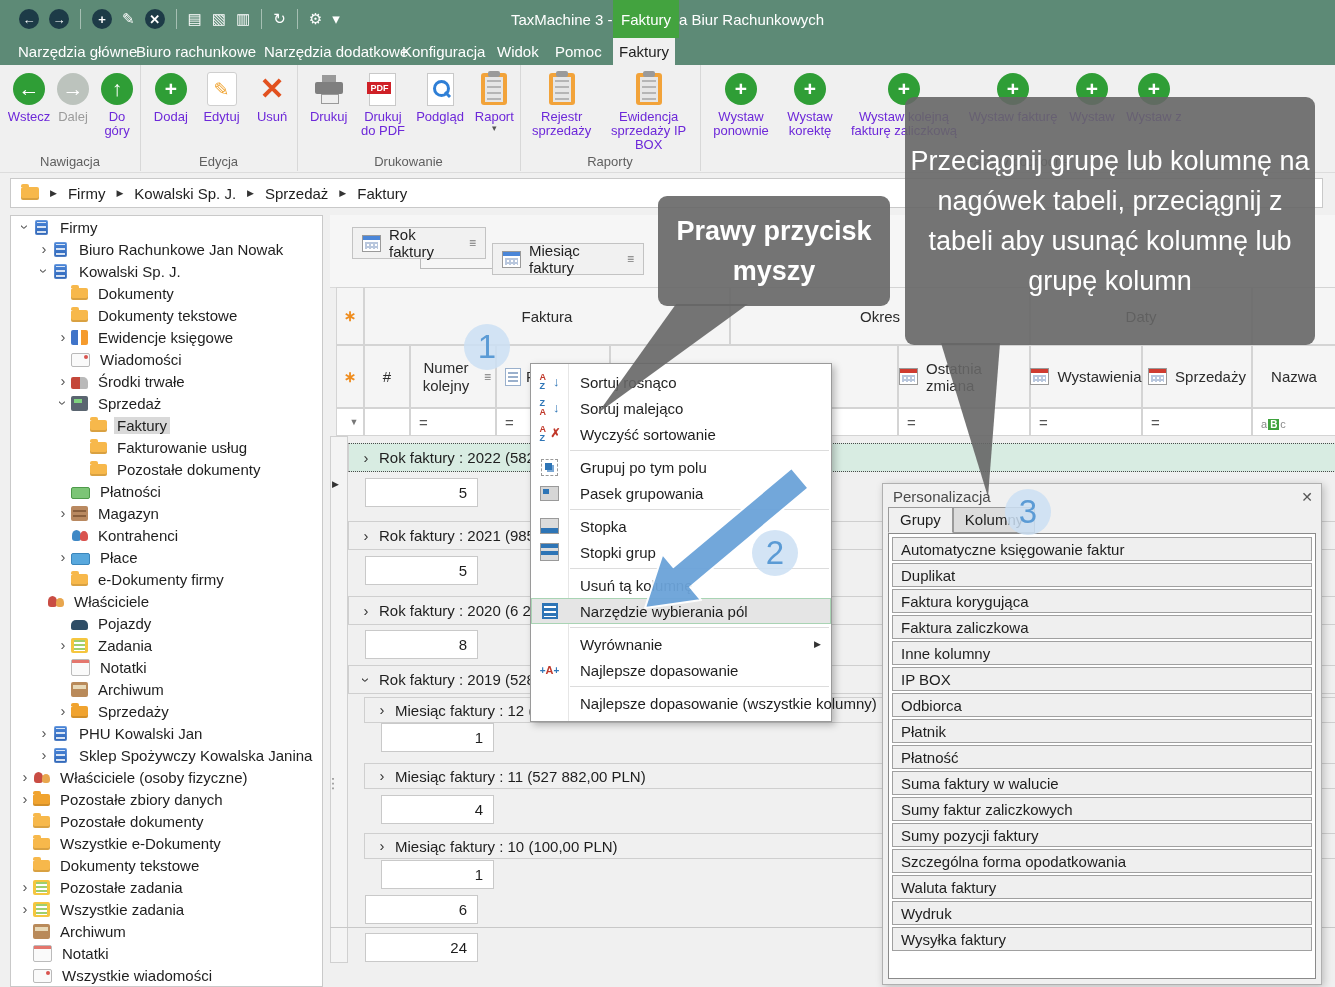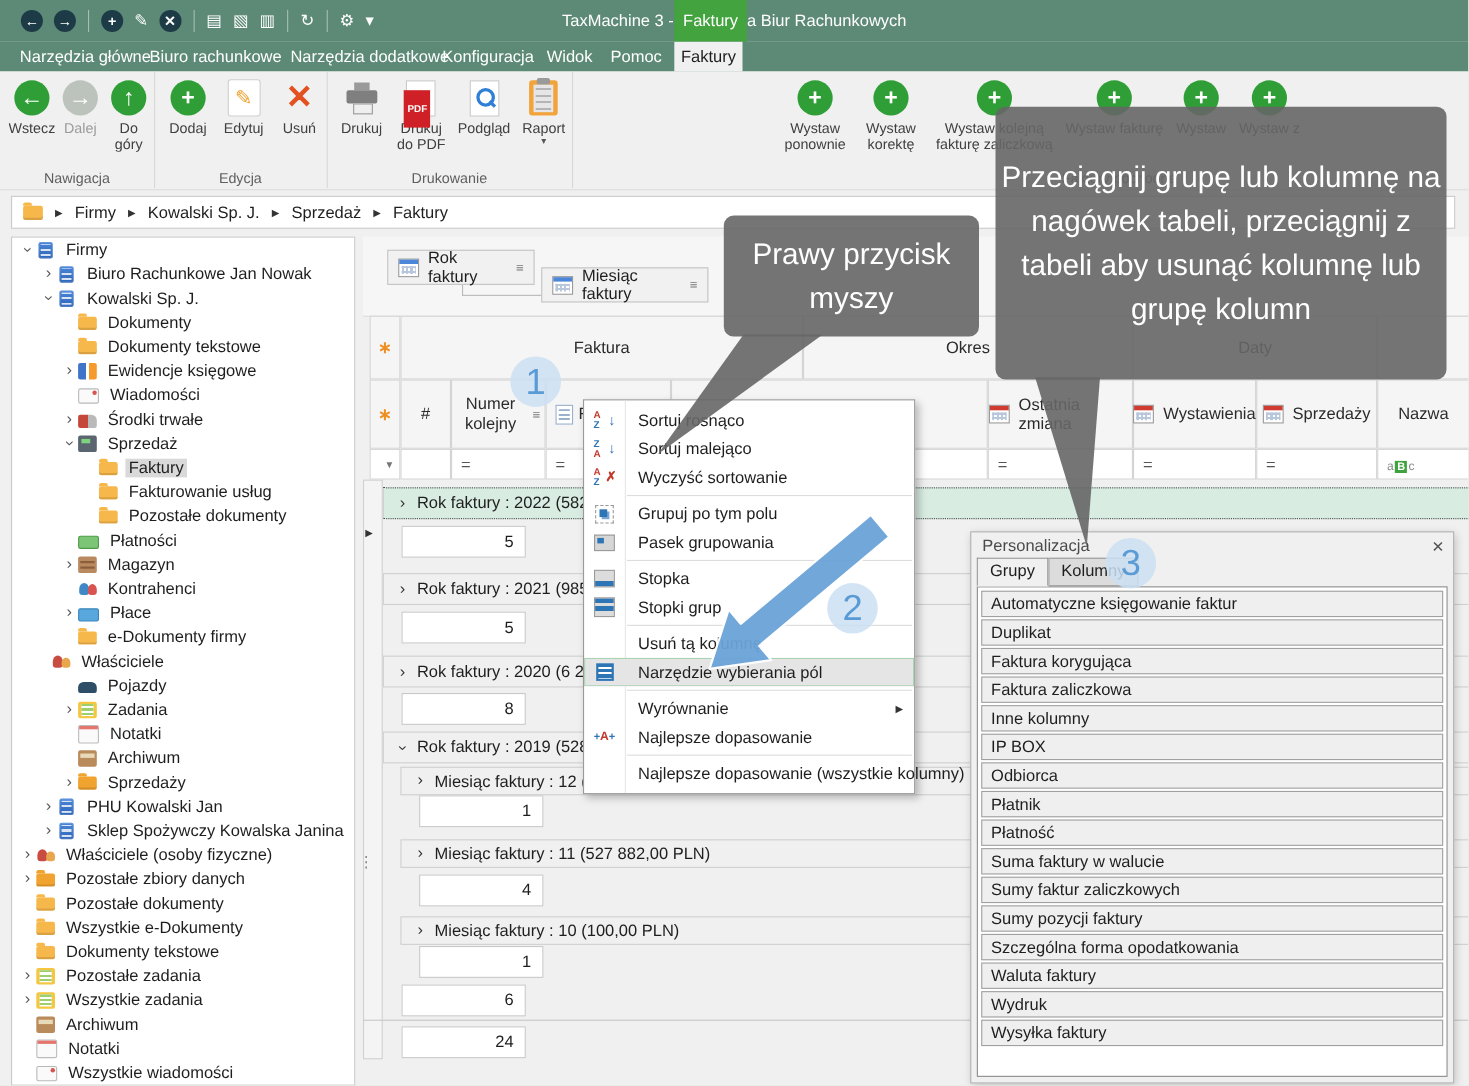--- a/index.html
+++ b/index.html
@@ -19,33 +19,33 @@
   .mtab{position:absolute;top:0;height:27px;display:flex;align-items:center;padding:0 6px;color:#fff;font-size:15px;white-space:nowrap;}
   .mtab.active{background:#f0f0f0;color:#1e1e1e;}
 
   
   #ribbon{position:absolute;left:0;top:65px;width:1335px;height:107px;background:#f0f0f0;border-bottom:1px solid #dcdcdc;}
   .rgroup{position:absolute;top:0;height:106px;border-right:1px solid #d8d8d8;}
   .rgroup .btnrow{position:absolute;left:0;right:0;top:6px;display:flex;justify-content:flex-start;padding-left:6px;}
   .rgroup .glabel{position:absolute;left:0;right:0;bottom:2px;text-align:center;font-size:13px;color:#5f5f5f;white-space:nowrap;}
   .rbtn{display:flex;flex-direction:column;align-items:center;margin:0 1px;}
   .rbtn .ric{height:36px;display:flex;align-items:center;justify-content:center;}
-  .rbtn .rlabel{font-size:13px;line-height:14px;color:#404040;text-align:center;margin-top:3px;max-height:43px;overflow:hidden;}
+  .rbtn .rlabel{font-size:13px;line-height:14px;color:#6d28d9;text-align:center;margin-top:3px;max-height:43px;overflow:hidden;}
   .rbtn .rlabel.dis{color:#9b9b9b;}
   .rbtn .caret{font-size:9px;color:#555;line-height:8px;}
   .circ-green{width:32px;height:32px;border-radius:50%;background:#2f9e36;color:#fff;font-size:21px;font-weight:bold;display:flex;align-items:center;justify-content:center;}
   .circ-gray{width:32px;height:32px;border-radius:50%;background:#bcc3bd;color:#fff;font-size:21px;font-weight:bold;display:flex;align-items:center;justify-content:center;}
   .ic-pencil{width:28px;height:32px;background:#fff;border:1px solid #cfcfcf;border-radius:3px;display:flex;align-items:center;justify-content:center;font-size:19px;color:#f0a330;}
   .ic-redx{font-size:30px;color:#e2511f;font-weight:bold;line-height:30px;}
   .ic-printer{width:28px;height:30px;position:relative;}
   .ic-printer i{position:absolute;left:7px;top:1px;width:14px;height:7px;background:#9a9a9a;}
   .ic-printer b{position:absolute;left:0;top:8px;width:28px;height:12px;background:#7f7f7f;border-radius:2px;}
   .ic-printer u{position:absolute;left:6px;top:20px;width:16px;height:8px;background:#efefef;border:1px solid #9a9a9a;}
   .ic-pdf{width:25px;height:31px;background:#fff;border:1px solid #c9c9c9;position:relative;}
-  .ic-pdf span{position:absolute;left:-3px;top:8px;background:#cf2027;color:#fff;font-size:9px;font-weight:bold;padding:12px 3px;}
+  .ic-pdf span{position:absolute;left:-3px;top:8px;background:#cf2027;color:#fff;font-size:9px;font-weight:bold;padding:1px 3px;}
   .ic-preview{width:25px;height:31px;background:#fff;border:1px solid #c9c9c9;position:relative;}
   .ic-preview i{position:absolute;left:5px;top:6px;width:11px;height:11px;border:3px solid #2f7fd6;border-radius:50%;}
   .ic-preview b{position:absolute;left:16px;top:19px;width:7px;height:3px;background:#2f7fd6;transform:rotate(45deg);}
   .ic-clip{width:26px;height:32px;background:#f2a33a;border-radius:3px;position:relative;}
   .ic-clip i{position:absolute;left:7px;top:-2px;width:12px;height:6px;background:#9a9a9a;border-radius:2px;}
   .ic-clip b{position:absolute;left:4px;top:4px;right:4px;bottom:3px;background:#e6e6e6;background-image:repeating-linear-gradient(#b5b5b5 0 2px,transparent 2px 6px);background-size:80% 100%;background-position:2px 3px;background-repeat:no-repeat;}
 
   
   #breadcrumb{position:absolute;left:10px;top:178px;width:1313px;height:30px;background:#fff;border:1px solid #c9c9c9;display:flex;align-items:center;padding-left:10px;box-sizing:border-box;}
   .bc-item{font-size:15px;color:#1e1e1e;}
@@ -270,20 +270,43 @@
                 <i></i>
                 <b></b>
               </div>
             </div>
             <div class="rlabel">Raport</div>
             <div class="caret">▾</div>
           </div>
         </div>
         <div class="glabel">Drukowanie</div>
       </div>
+      <div class="rgroup" style="left: 520px; width: 180px;">
+        <div class="btnrow">
+          <div class="rbtn" style="width: 88px;">
+            <div class="ric">
+              <div class="ic-clip">
+                <i></i>
+                <b></b>
+              </div>
+            </div>
+            <div class="rlabel">Rejestr sprzedaży</div>
+          </div>
+          <div class="rbtn" style="width: 128px;">
+            <div class="ric">
+              <div class="ic-clip">
+                <i></i>
+                <b></b>
+              </div>
+            </div>
+            <div class="rlabel">Ewidencja sprzedaży IP BOX</div>
+          </div>
+        </div>
+        <div class="glabel">Raporty</div>
+      </div>
       <div class="rgroup" style="left: 700px; width: 635px;">
         <div class="btnrow">
           <div class="rbtn" style="width: 68px;">
             <div class="ric">
               <div class="circ-green">+</div>
             </div>
             <div class="rlabel">Wystaw ponownie</div>
           </div>
           <div class="rbtn" style="width: 66px;">
             <div class="ric">
@@ -741,21 +764,21 @@
         <div class="pitem">Wysyłka faktury</div>
       </div>
   </div>
 
   <svg id="tails" width="1335" height="987">
     <polygon points="676,304 748,304 598,413" fill="rgba(102,102,102,0.9)"></polygon>
     <polygon points="941,343 1000,343 988,497" fill="rgba(102,102,102,0.9)"></polygon>
   </svg>
 
   <div id="co1" class="co">
-    <span style="padding:0 4px;">Prawy przycisk myszy</span>
+    <span style="padding:0 4px;font-weight:bold;">Prawy przycisk myszy</span>
   </div>
   <div id="co2" class="co">
     <span style="padding:0 4px;">Przeciągnij grupę lub kolumnę na nagówek tabeli, przeciągnij z tabeli aby usunąć kolumnę lub grupę kolumn</span>
   </div>
 
   <div class="badge" style="left:464px;top:324px;">1</div>
   <div class="badge" style="left:752px;top:530px;">2</div>
   <div class="badge" style="left:1005px;top:489px;">3</div>
 
   <svg id="arrow" width="1335" height="987">

